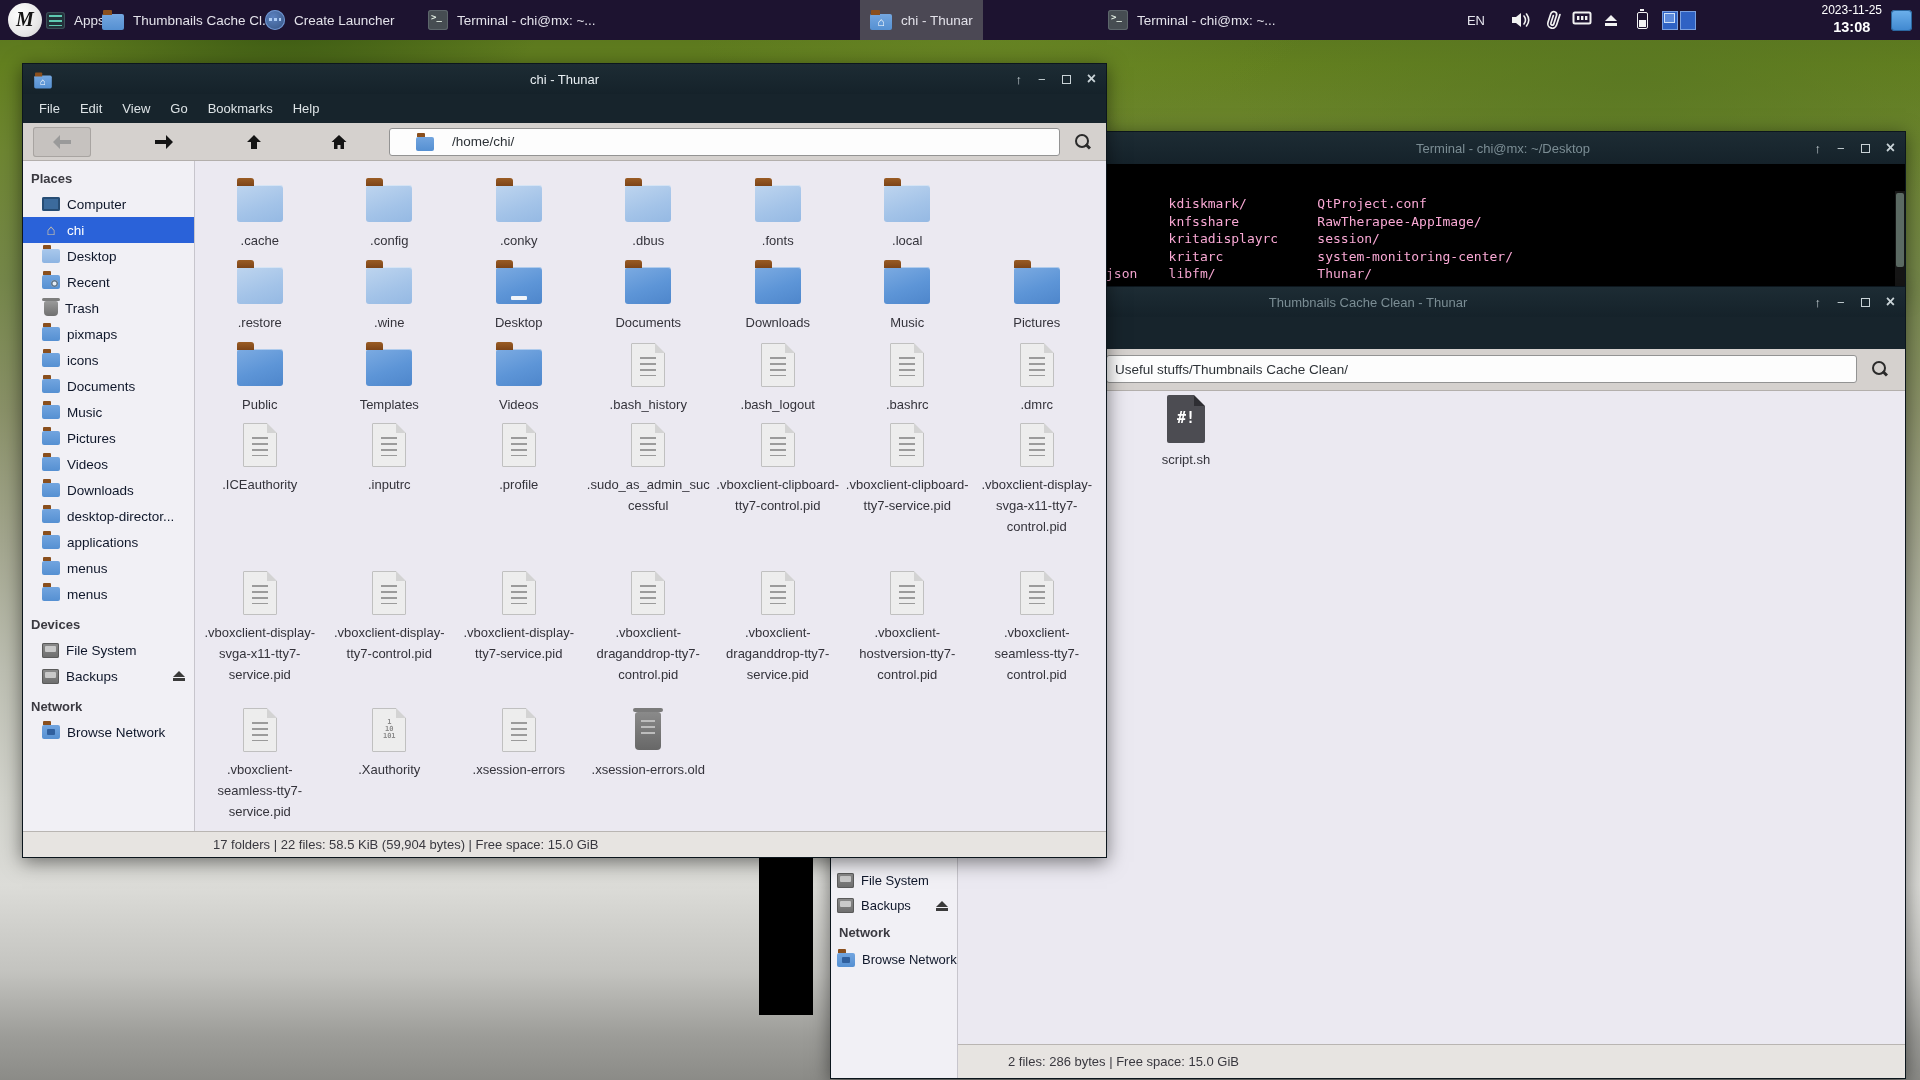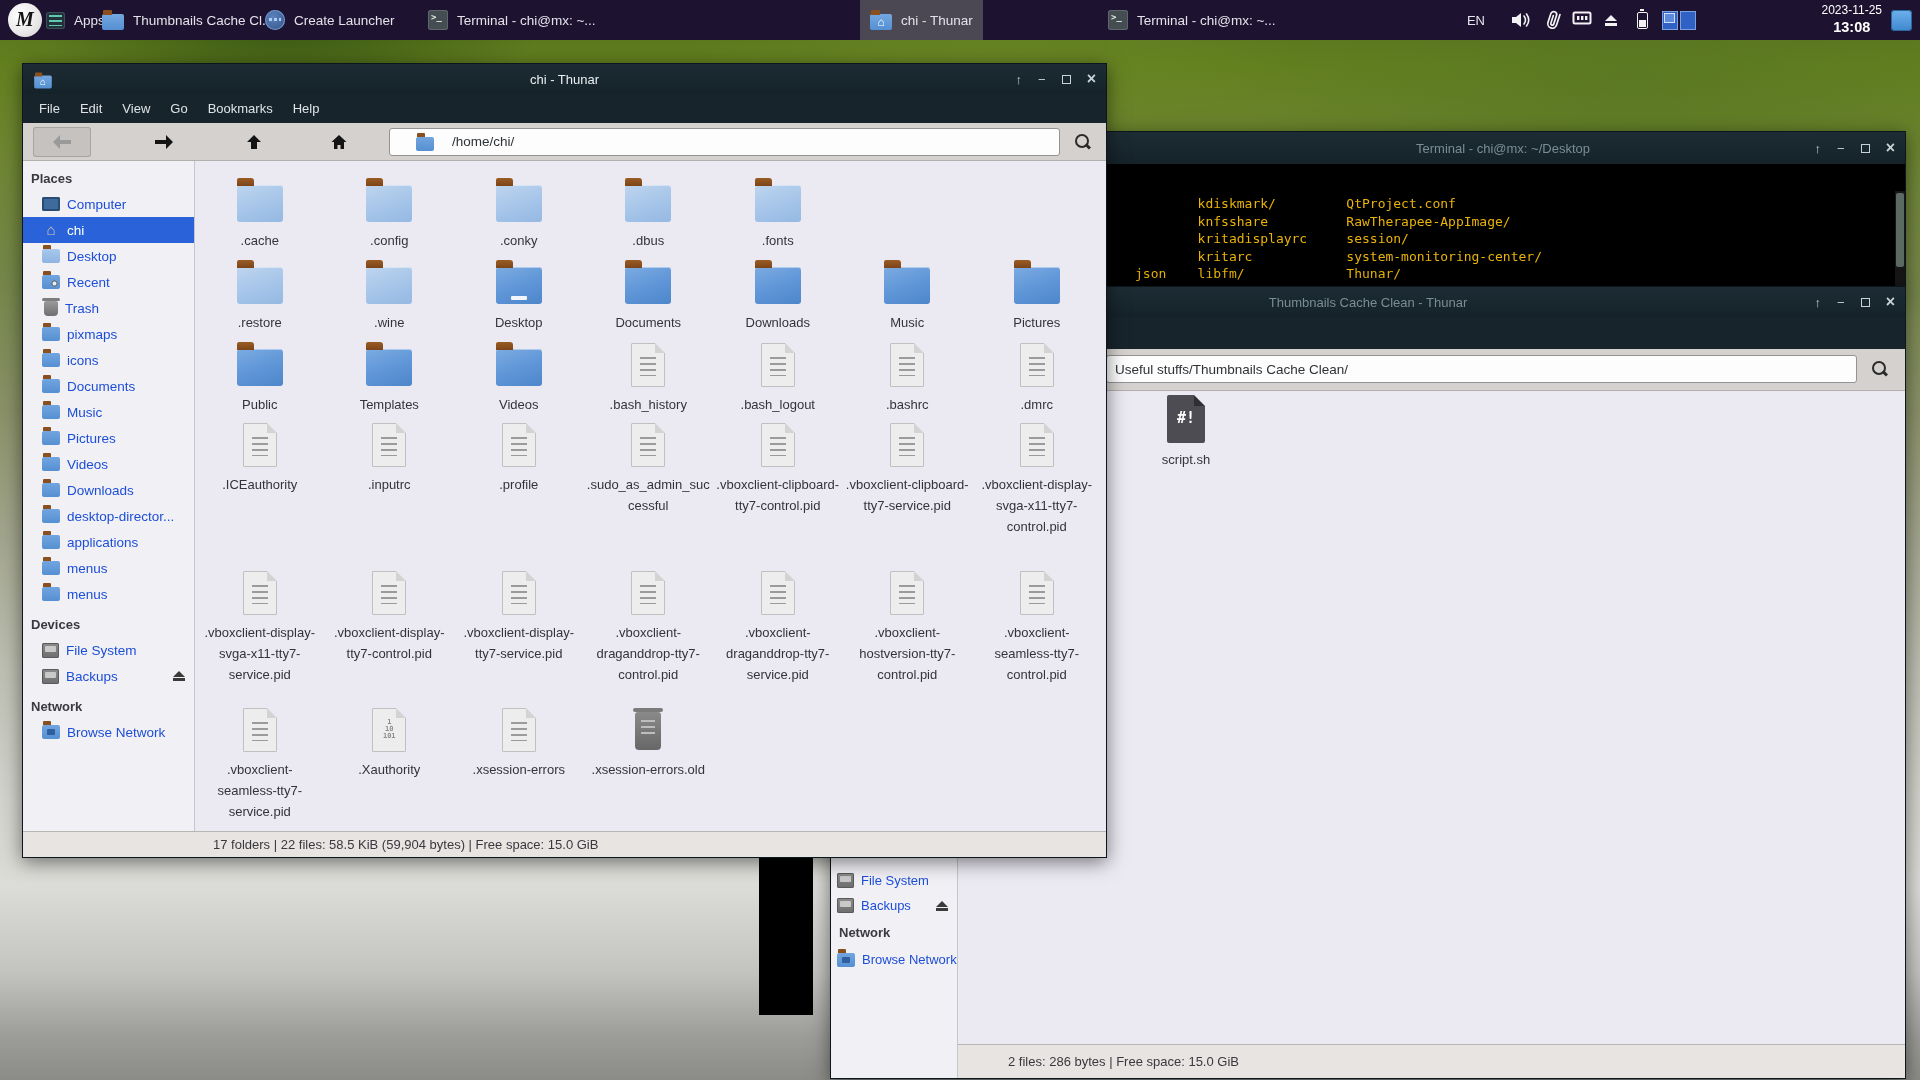--- a/index.html
+++ b/index.html
@@ -66,21 +66,21 @@
   .tool-btn { position:absolute; top:4px; width:58px; height:30px; display:flex; align-items:center; justify-content:center; border-radius:3px; }
   .tool-btn.pressed { background:#c6c2bf; box-shadow:inset 0 0 0 1px #a8a4a1; }
   .pathentry { position:absolute; top:5px; height:28px; background:#fdfdfd; border:1px solid #939393; border-radius:3px; color:#2d3237; font-size:13.5px; font-family:"Liberation Sans",sans-serif; }
   .mag { position:relative; width:18px; height:18px; }
   .mag::before { content:""; position:absolute; left:1px; top:1px; width:10px; height:10px; border:2px solid #2a2a2a; border-radius:50%; }
   .mag::after { content:""; position:absolute; left:11px; top:12px; width:6px; height:2.5px; background:#2a2a2a; transform:rotate(45deg); }
   .statusbar { position:absolute; background:#e7e4e1; border-top:1px solid #b9b5b2; color:#39383f; font-size:13px; display:flex; align-items:center; }
   
   .sidebar { position:absolute; background:#f1f0f5; border-right:1px solid #c7c5cc; overflow:hidden; }
   .side-header { font-size:13px; font-weight:700; color:#3a3940; padding-left:8px; line-height:24px; }
-  .side-item { height:26px; display:flex; align-items:center; padding-left:19px; color:#1d4ed8; font-size:13.5px; position:relative; }
+  .side-item { height:26px; display:flex; align-items:center; padding-left:19px; color:#0f172a; font-size:13.5px; position:relative; }
   .side-item.sel { background:#2a62d9; color:#ffffff; }
   .side-item .si { margin-right:7px; flex:0 0 auto; }
   .side-eject { position:absolute; right:9px; top:8px; }
   .side-eject::before { content:""; position:absolute; left:0; top:0; border-left:6px solid transparent; border-right:6px solid transparent; border-bottom:6px solid #3a3a3a; }
   .side-eject::after { content:""; position:absolute; left:0; top:7px; width:12px; height:2.5px; background:#3a3a3a; }
   .side-eject { width:12px; height:10px; }
   .si { display:inline-block; position:relative; }
   .si-folder, .si-desktop, .si-network, .si-recent { width:18px; height:14px; border-radius:2px; background:linear-gradient(#72a5df,#5590d2); }
   .si-folder::before, .si-desktop::before, .si-network::before, .si-recent::before { content:""; position:absolute; top:-4px; left:1px; width:8px; height:4px; border-radius:1px 1px 0 0; background:#8a4f1d; }
   .si-desktop { background:linear-gradient(#a9c8ec,#8db4e2); }
@@ -115,21 +115,21 @@
   .scripticon { position:relative; width:38px; height:48px; margin-top:2px; background:#4c4c52; border-radius:2px; }
   .scripticon::before { content:""; position:absolute; top:0; right:0; border-left:11px solid #2e2e33; border-top:11px solid #ebe9f1; }
   .scripticon::after { content:"#!"; position:absolute; left:0; right:0; top:14px; text-align:center; color:#fff; font:700 15px "DejaVu Sans Mono",monospace; }
   
   .arr { width:20px; height:16px; }
   
   #term-win { left:1100px; top:131px; width:806px; height:160px; background:#000; }
   #term-title { height:32px; }
   #term-menu { top:32px; height:27px; }
   #term-body { position:absolute; left:0; right:0; top:59px; bottom:0; background:#000; }
-  #term-body pre { font:13px/17.6px "DejaVu Sans Mono",monospace; color:#eab308; padding:4px 0 0 5px;margin-left:29px; }
+  #term-body pre { font:13px/17.6px "DejaVu Sans Mono",monospace; color:#f9a8d4; padding:4px 0 0 5px; }
   #term-scroll { position:absolute; right:0; top:0; bottom:0; width:10px; background:#161616; }
   #term-scroll i { position:absolute; left:1px; right:1px; top:2px; height:74px; background:#5b6a63; border-radius:2px; }
   
   #main-win { left:22px; top:63px; width:1085px; height:795px; z-index:30; }
   #main-title { height:30px; }
   #main-menu { top:30px; height:29px; padding-left:6px; }
   #main-tools { top:59px; height:38px; }
   #main-body-side { left:0; top:97px; bottom:26px; width:172px; }
   #main-view { left:172px; top:97px; right:0; bottom:26px; }
   #main-status { left:0; right:0; bottom:0; height:26px; padding-left:190px; }
@@ -381,20 +381,26 @@
             <span class="fold fhid"></span>
           </div>
           <div class="clabel">.dbus</div>
         </div>
         <div class="cell">
           <div class="cicon">
             <span class="fold fhid"></span>
           </div>
           <div class="clabel">.fonts</div>
         </div>
+        <div class="cell">
+          <div class="cicon">
+            <span class="fold fhid"></span>
+          </div>
+          <div class="clabel">.local</div>
+        </div>
       </div>
       <div class="grid-row" style="top: 95px;">
         <div class="cell">
           <div class="cicon">
             <span class="fold fhid"></span>
           </div>
           <div class="clabel">.restore</div>
         </div>
         <div class="cell">
           <div class="cicon">

